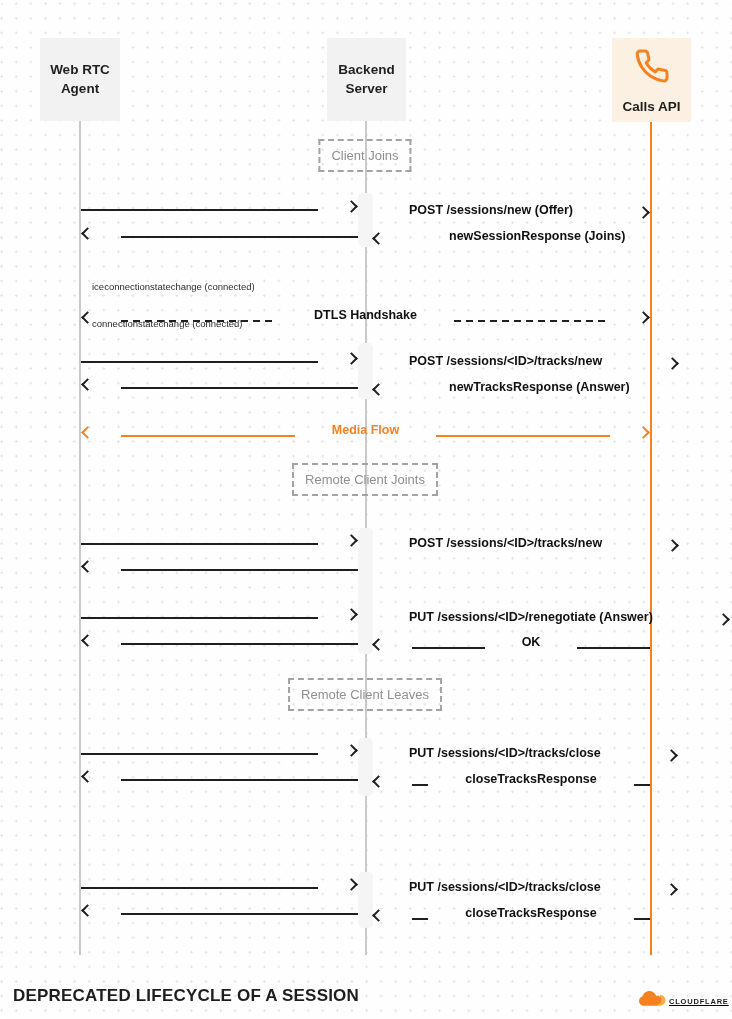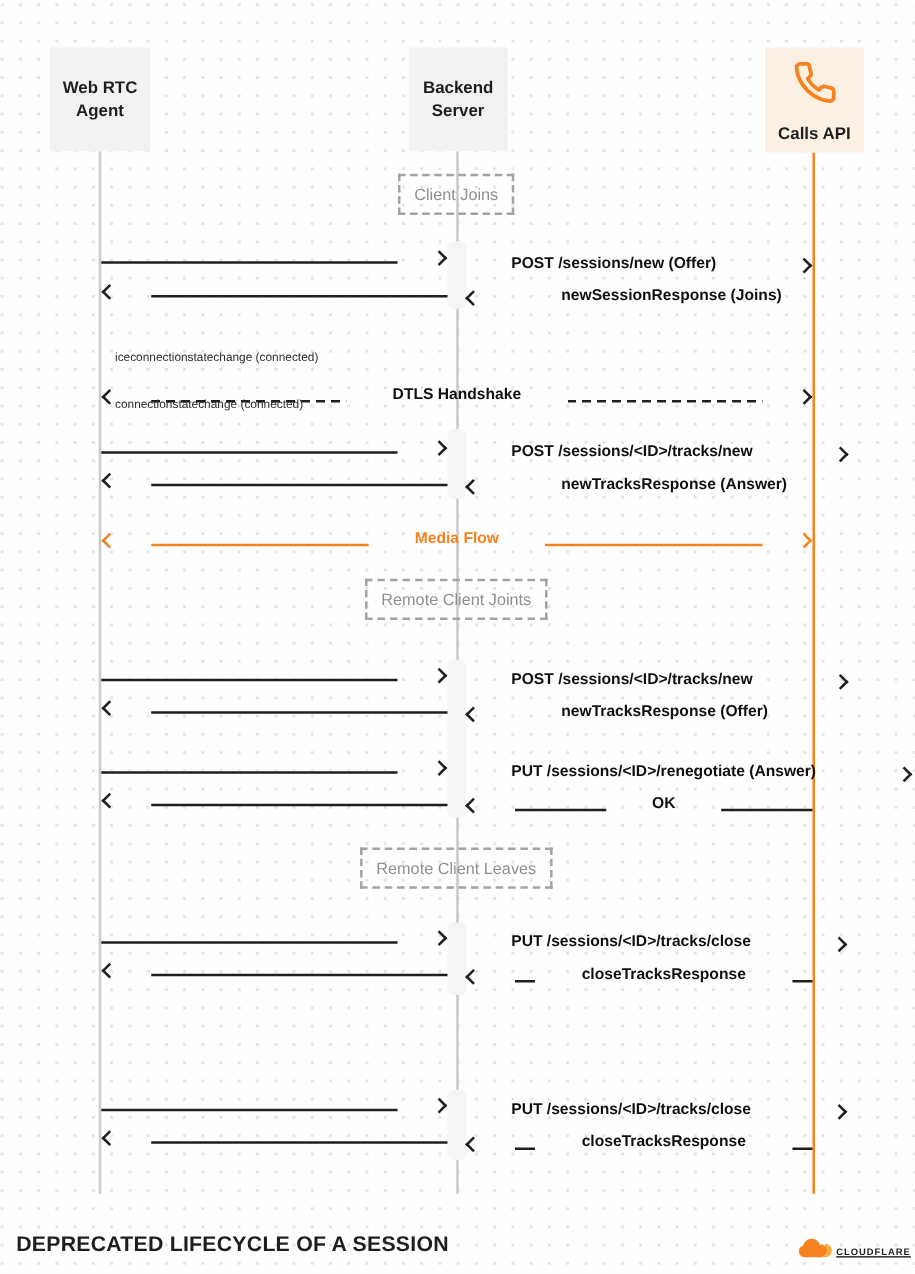--- a/index.html
+++ b/index.html
@@ -143,26 +143,20 @@
   <div class="msg" style="left:372px;top:534px;width:278px">
       <i class="ln"></i>
       <span class="lbl">POST /sessions/&lt;ID&gt;/tracks/new</span>
       <i class="ln"></i>
       <i class="ah r"></i>
     </div>
   <div class="msg" style="left:81px;top:555px;width:277px">
       <i class="ah l"></i>
       <i class="ln"></i>
     </div>
-  <div class="msg" style="left:372px;top:560px;width:278px">
-      <i class="ah l"></i>
-      <i class="ln"></i>
-      <span class="lbl">newTracksResponse (Offer)</span>
-      <i class="ln"></i>
-    </div>
 
   <div class="msg" style="left:81px;top:603px;width:277px">
       <i class="ln"></i>
       <i class="ah r"></i>
     </div>
   <div class="msg" style="left:372px;top:608px;width:278px">
       <i class="ln"></i>
       <span class="lbl">PUT /sessions/&lt;ID&gt;/renegotiate (Answer)</span>
       <i class="ln"></i>
       <i class="ah r"></i>

